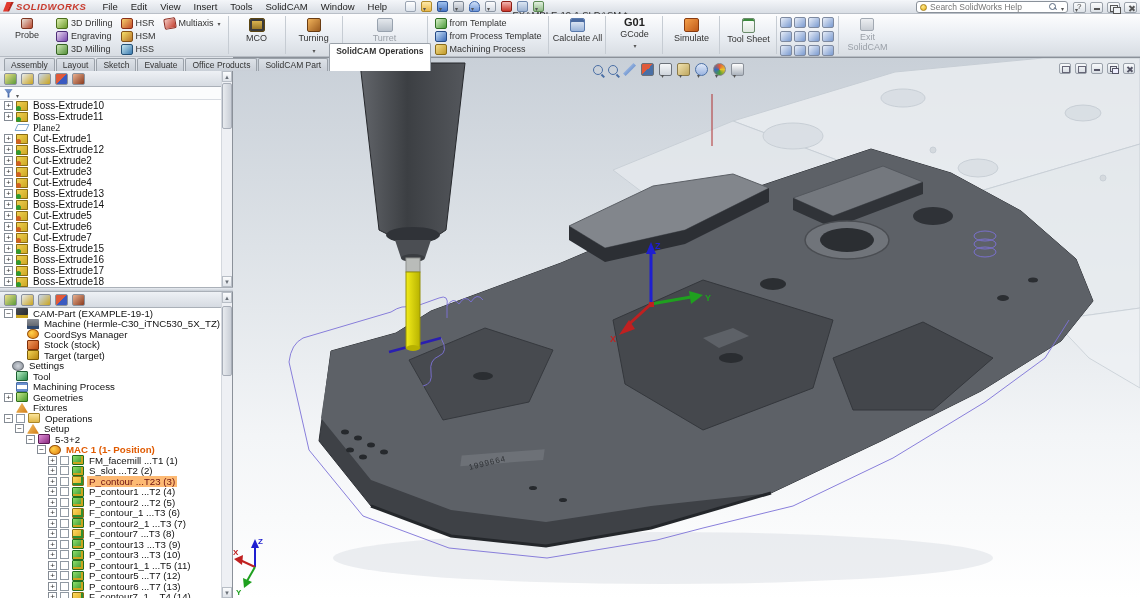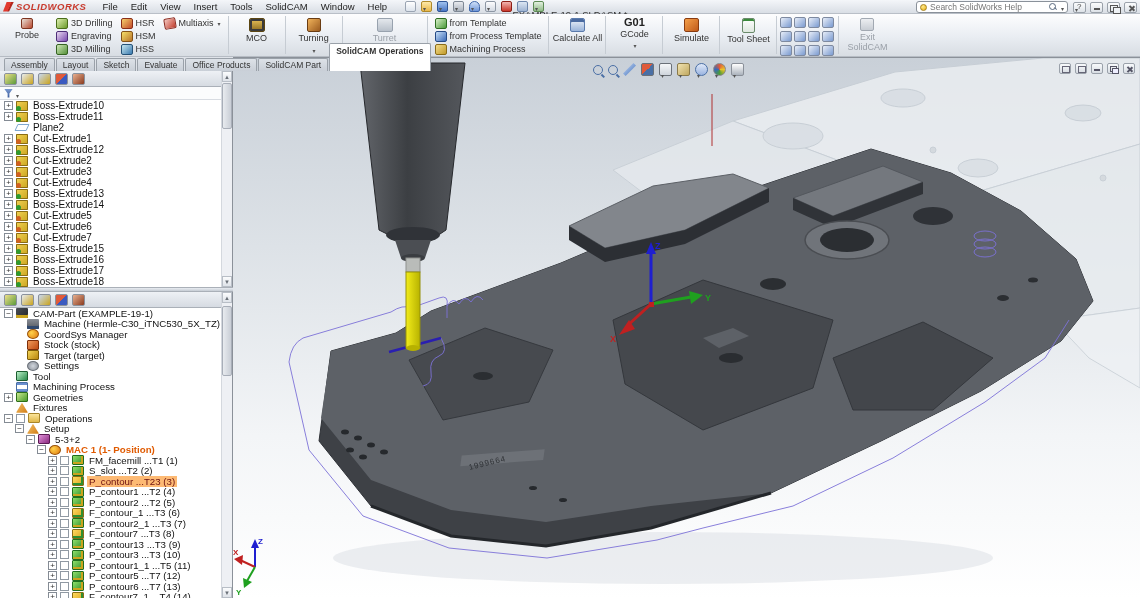--- a/index.html
+++ b/index.html
@@ -500,21 +500,21 @@
         <div class="trow" style="padding-left: 4px;">
           <span class="pm">+</span>
           <span class="tico fico-boss"></span>
           <span class="tlabel">Boss-Extrude10</span>
         </div>
         <div class="trow" style="padding-left: 4px;">
           <span class="pm">+</span>
           <span class="tico fico-boss"></span>
           <span class="tlabel">Boss-Extrude11</span>
         </div>
-        <div class="trow" style="padding-left: 4px;">
+        <div class="trow" style="padding-left: 4px; font-family: Liberation Serif, serif;">
           <span class="pm-sp"></span>
           <span class="tico fico-plane"></span>
           <span class="tlabel">Plane2</span>
         </div>
         <div class="trow" style="padding-left: 4px;">
           <span class="pm">+</span>
           <span class="tico fico-cut"></span>
           <span class="tlabel">Cut-Extrude1</span>
         </div>
         <div class="trow" style="padding-left: 4px;">
@@ -619,21 +619,21 @@
         <div class="trow" style="padding-left: 15px;">
           <span class="pm-sp"></span>
           <span class="tico cico-stock"></span>
           <span class="tlabel">Stock (stock)</span>
         </div>
         <div class="trow" style="padding-left: 15px;">
           <span class="pm-sp"></span>
           <span class="tico cico-target"></span>
           <span class="tlabel">Target (target)</span>
         </div>
-        <div class="trow" style="padding-left: 15px;">
+        <div class="trow" style="padding-left: 0;">
           <span class="pm-sp"></span>
           <span class="tico cico-settings"></span>
           <span class="tlabel">Settings</span>
         </div>
         <div class="trow" style="padding-left: 4px;">
           <span class="pm-sp"></span>
           <span class="tico cico-tool"></span>
           <span class="tlabel">Tool</span>
         </div>
         <div class="trow" style="padding-left: 4px;">

